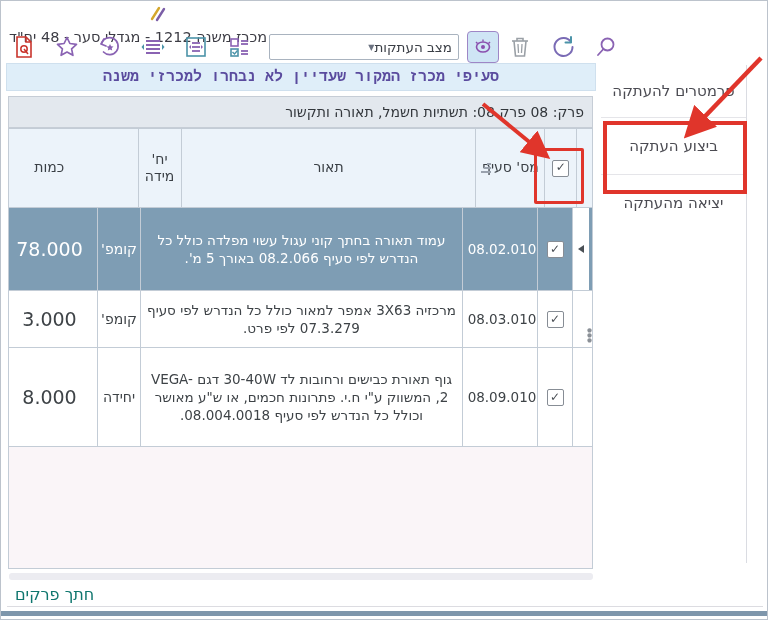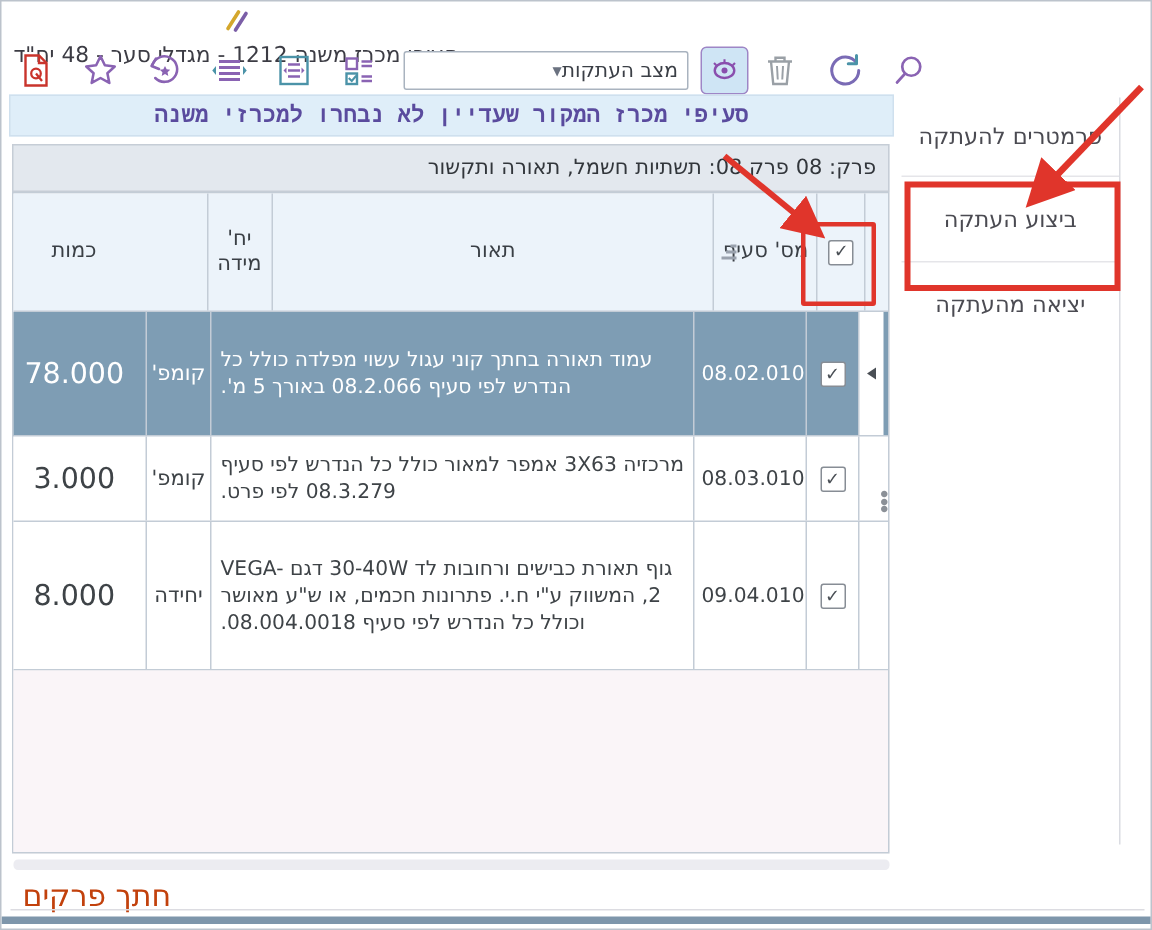--- a/index.html
+++ b/index.html
@@ -49,21 +49,21 @@
   .c-num{width:75px;position:relative;}
   .c-cb{width:35px;}
   .c-ind{width:17px;border-left:1px solid #c3ccd6;}
   .thead{background:#ecf3fa;min-height:78px;}
   .thead .cell{font-size:14px;color:#3a3f45;text-align:center;direction:rtl;line-height:1.25;}
   .thead .c-unit{padding:0 15px;margin-left:48px;}
   .tr1{min-height:82px;background:#7e9db4;color:#fff;}
   .tr1 .c-ind{background:#fff;color:#444;}
   .tr2{min-height:56px;}
   .tr3{min-height:98px;}
-  .desc{direction:rtl;text-align:left;font-size:13.5px;line-height:18px;padding:4px 6px;box-sizing:border-box;width:100%;}
+  .desc{direction:rtl;text-align:center;font-size:13.5px;line-height:18px;padding:4px 6px;box-sizing:border-box;width:100%;}
   .num{direction:ltr;text-align:center;font-size:13.5px;width:100%;padding-left:4px;box-sizing:border-box;}
   .qty{direction:ltr;text-align:center;font-size:19px;width:100%;padding-right:7px;box-sizing:border-box;}
   .unit{direction:rtl;font-size:14px;}
   .filler{flex:1;background:#faf5f8;}
   
   .cb{width:15px;height:15px;background:#fff;border:1px solid #878d95;border-radius:2px;
       display:flex;align-items:center;justify-content:center;font-size:12px;font-weight:bold;color:#4a4f55;cursor:pointer;}
   .cb.checked::after{content:"✓";margin-top:-1px;}
   
   .ind-arrow{width:0;height:0;border-top:4px solid transparent;border-bottom:4px solid transparent;border-right:6px solid #4a4f55;}
@@ -76,21 +76,21 @@
   
   .splitdots{position:absolute;left:586px;top:326px;font-size:10px;color:#8b9097;letter-spacing:0;line-height:5px;}
   
   .hscroll{position:absolute;left:8px;top:572px;width:584px;height:7px;background:#ececf1;border-radius:3px;cursor:pointer;}
   
   .sidebar{position:absolute;left:600px;top:64px;width:146px;height:498px;border-right:1px solid #dadce2;box-sizing:border-box;background:#fff;}
   .sbtn{height:52px;display:flex;align-items:center;justify-content:center;direction:rtl;font-size:15px;color:#4b4b52;border-bottom:1px solid #e5e5e9;cursor:pointer;}
   .sbtn.b2{height:56px;}
   .sbtn.b3{height:56px;border-bottom:none;}
   
-  .status{position:absolute;left:14px;top:584px;direction:rtl;font-size:20px;color:#c2410c;}
+  .status{position:absolute;left:14px;top:584px;direction:rtl;font-size:16px;color:#0f766e;}
   .statusline{position:absolute;left:6px;top:605px;width:756px;height:0;border-top:1px solid #dcdce1;}
   .bottombar{position:absolute;left:0;top:610px;width:768px;height:5px;background:#7e96ab;}
   
   .redbox1{position:absolute;left:533px;top:147px;width:44px;height:50px;border:3px solid #e0352b;border-radius:2px;pointer-events:none;}
   .redbox2{position:absolute;left:602px;top:120px;width:136px;height:65px;border:4px solid #e0352b;pointer-events:none;}
   .overlay{position:absolute;left:0;top:0;width:768px;height:620px;pointer-events:none;}
   svg{display:block;}
 </style>
 </head>
 <body>
@@ -271,21 +271,21 @@
     </div>
 
     <div class="trow tr2">
       <div class="cell c-qty">
           <span class="qty">3.000</span>
         </div>
       <div class="cell c-unit">
           <span class="unit">קומפ'</span>
         </div>
       <div class="cell c-desc">
-          <span class="desc">מרכזיה 3X63 אמפר למאור כולל כל הנדרש לפי סעיף 08.3.279 לפי פרט.</span>
+          <span class="desc">מרכזיה 3X63 אמפר למאור כולל כל הנדרש לפי סעיף 07.3.279 לפי פרט.</span>
         </div>
       <div class="cell c-num">
           <span class="num">08.03.010</span>
         </div>
       <div class="cell c-cb">
           <div class="cb checked"></div>
         </div>
       <div class="cell c-ind"></div>
     </div>
 
@@ -293,21 +293,21 @@
       <div class="cell c-qty">
           <span class="qty">8.000</span>
         </div>
       <div class="cell c-unit">
           <span class="unit">יחידה</span>
         </div>
       <div class="cell c-desc">
           <span class="desc">גוף תאורת כבישים ורחובות לד 30-40W דגם VEGA-2, המשווק ע"י ח.י. פתרונות חכמים, או ש"ע מאושר וכולל כל הנדרש לפי סעיף 08.004.0018.</span>
         </div>
       <div class="cell c-num">
-          <span class="num">09.04.010</span>
+          <span class="num">08.09.010</span>
         </div>
       <div class="cell c-cb">
           <div class="cb checked"></div>
         </div>
       <div class="cell c-ind"></div>
     </div>
 
     <div class="filler"></div>
   </div>
 

